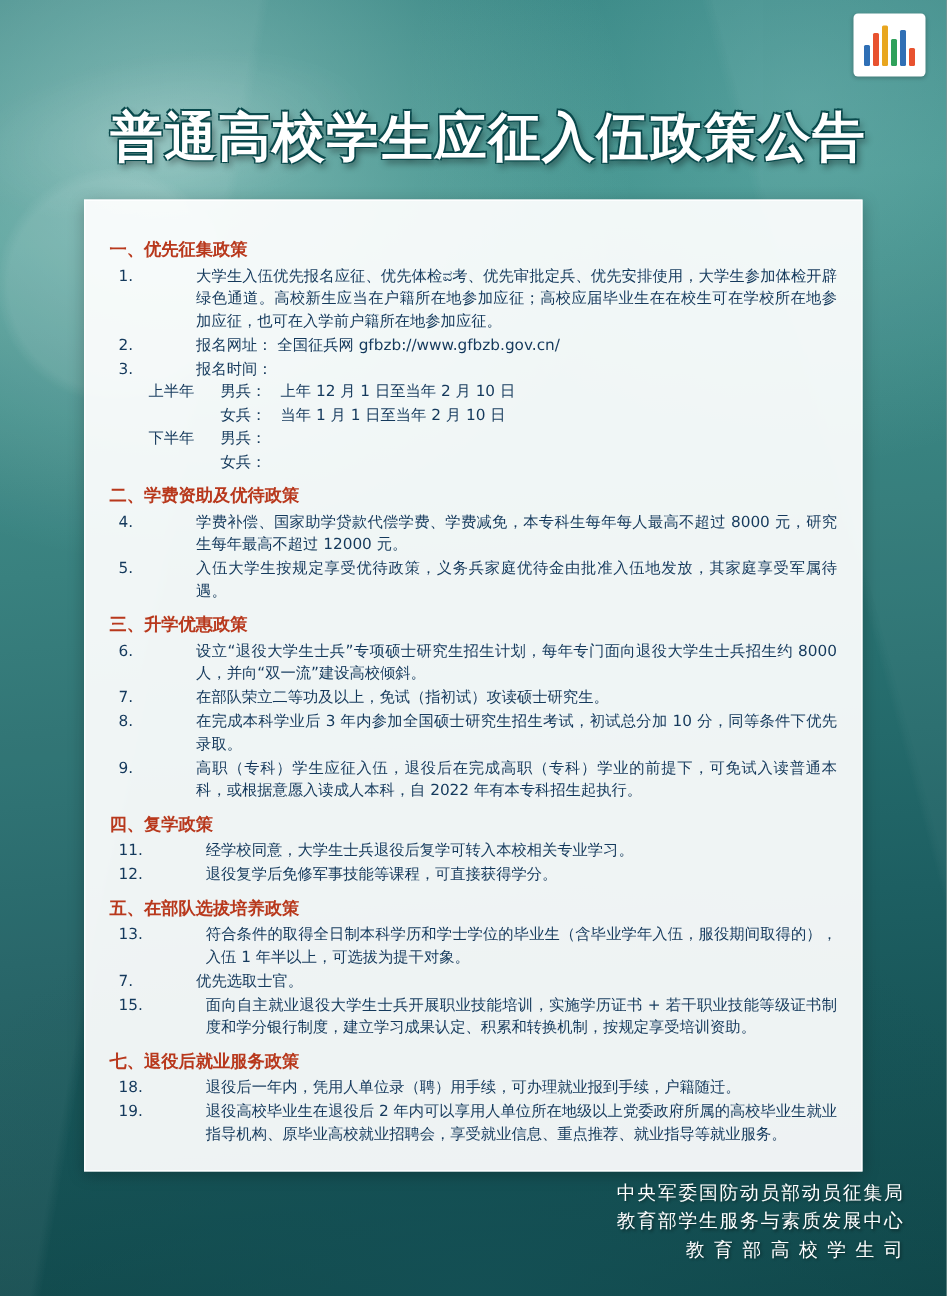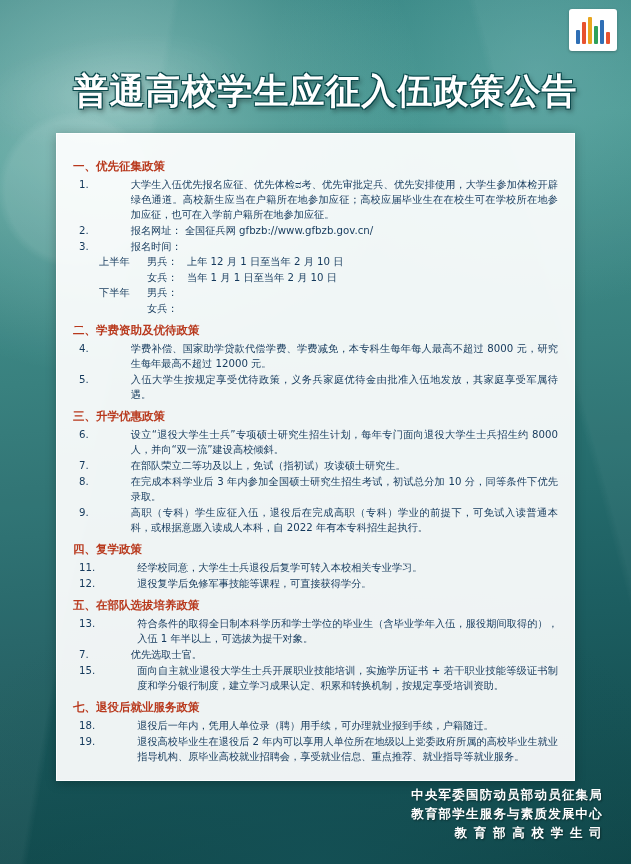--- a/index.html
+++ b/index.html
@@ -127,21 +127,21 @@
 
   
   .footer {
     position: absolute;
     right: 28px;
     bottom: 22px;
     text-align: right;
     color: #ffffff;
     font-size: 12.5px;
     line-height: 19px;
-    font-weight: bold;
+    font-weight: normal;
     letter-spacing: 1.2px;
     text-shadow: 1px 1px 2px rgba(0,0,0,.45);
     font-family: "DejaVu Sans", "Liberation Sans", sans-serif;
   }
 </style>
 </head>
 <body>
 
 <div class="poster">
   <div class="bg-art"></div>

